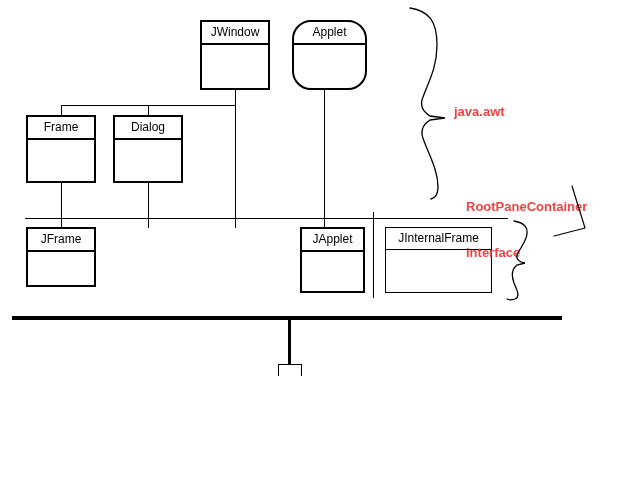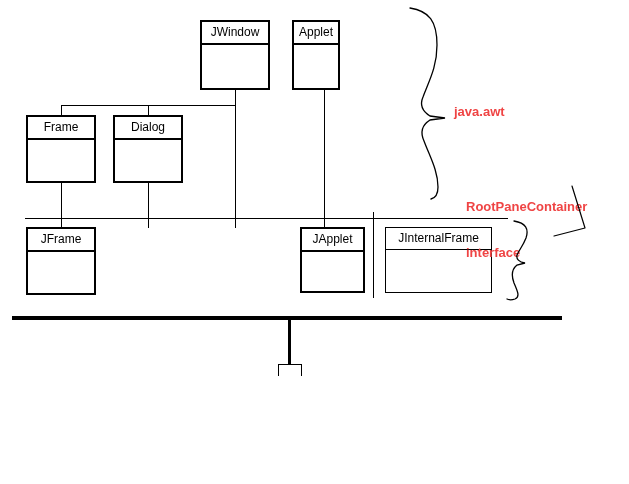--- a/index.html
+++ b/index.html
@@ -101,21 +101,21 @@
 </head>
 <body>
 
 <div id="canvas">
 
   <div class="uml-box" style="left:200px; top:20px; width:70px; height:70px;">
     <div class="uml-title">JWindow</div>
     <div class="uml-body"></div>
   </div>
 
-  <div class="uml-box" style="left:292px; top:20px; width:48px; height:70px;">
+  <div class="uml-box" style="left:292px; top:20px; width:75px; height:70px;border-radius:19px;">
     <div class="uml-title">Applet</div>
     <div class="uml-body"></div>
   </div>
 
   <div class="vline" style="left:235px; top:90px; height:16px;"></div>
   <div class="hline" style="left:61px; top:105px; width:175px;"></div>
   <div class="vline" style="left:61px; top:105px; height:11px;"></div>
   <div class="vline" style="left:148px; top:105px; height:11px;"></div>
 
   <div class="uml-box" style="left:113px; top:115px; width:70px; height:68px;">
@@ -130,21 +130,21 @@
 
   <div class="vline" style="left:61px; top:183px; height:45px;"></div>
   <div class="vline" style="left:148px; top:183px; height:45px;"></div>
   <div class="vline" style="left:235px; top:90px; height:138px;"></div>
   <div class="vline" style="left:324px; top:90px; height:138px;"></div>
 
   <div class="rule-thin" style="left:25px; top:218px; width:483px;"></div>
 
   <div class="divider-vert" style="left:373px; top:212px; height:86px;"></div>
 
-  <div class="uml-box" style="left:26px; top:227px; width:70px; height:68px;">
+  <div class="uml-box" style="left:26px; top:227px; width:70px; height:60px;">
     <div class="uml-title">JFrame</div>
     <div class="uml-body"></div>
   </div>
 
 
 
   <div class="uml-box" style="left:292px; top:227px; width:65px; height:66px;margin-left:8px;">
     <div class="uml-title">JApplet</div>
     <div class="uml-body"></div>
   </div>

